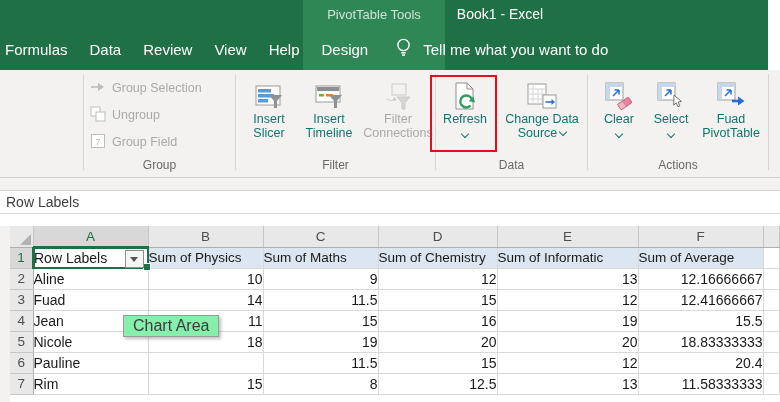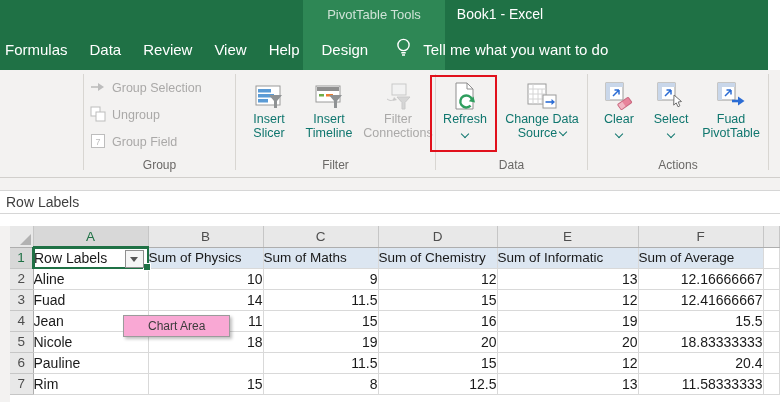--- a/index.html
+++ b/index.html
@@ -68,22 +68,22 @@
          border:1px solid #fff;z-index:6}
   .ddbtn{position:absolute;right:4px;top:2px;width:17px;height:16px;background:#f5f5f5;
          border:1px solid #8f8f8f;display:flex;align-items:center;justify-content:center;z-index:7}
   .tri{width:0;height:0;border-left:4px solid transparent;border-right:4px solid transparent;
        border-top:5px solid #555}
   .name{padding-left:5px}
   .num{text-align:right}
   .pb{padding-right:6px}.pc{padding-right:22px}.pd{padding-right:52px}
   .pe{padding-right:64px}.pf{padding-right:15px}
 
-  .tooltip{position:absolute;left:123px;top:315px;height:18px;padding:1px 24px;background:#f9a8d4;
-           border:1px solid #9b9b9b;box-shadow:2px 2px 3px rgba(0,0,0,.25);font-size:12px;
+  .tooltip{position:absolute;left:123px;top:315px;height:18px;padding:1px 9px;background:#86efac;
+           border:1px solid #9b9b9b;box-shadow:2px 2px 3px rgba(0,0,0,.25);font-size:16px;
            color:#3c3c3c;display:flex;align-items:center;z-index:40}
 </style>
 </head>
 <body>
 
 <div class="band">
   <div class="ctx"></div>
   <div class="ctx-label">PivotTable Tools</div>
   <div class="win-title">Book1 - Excel</div>
 

